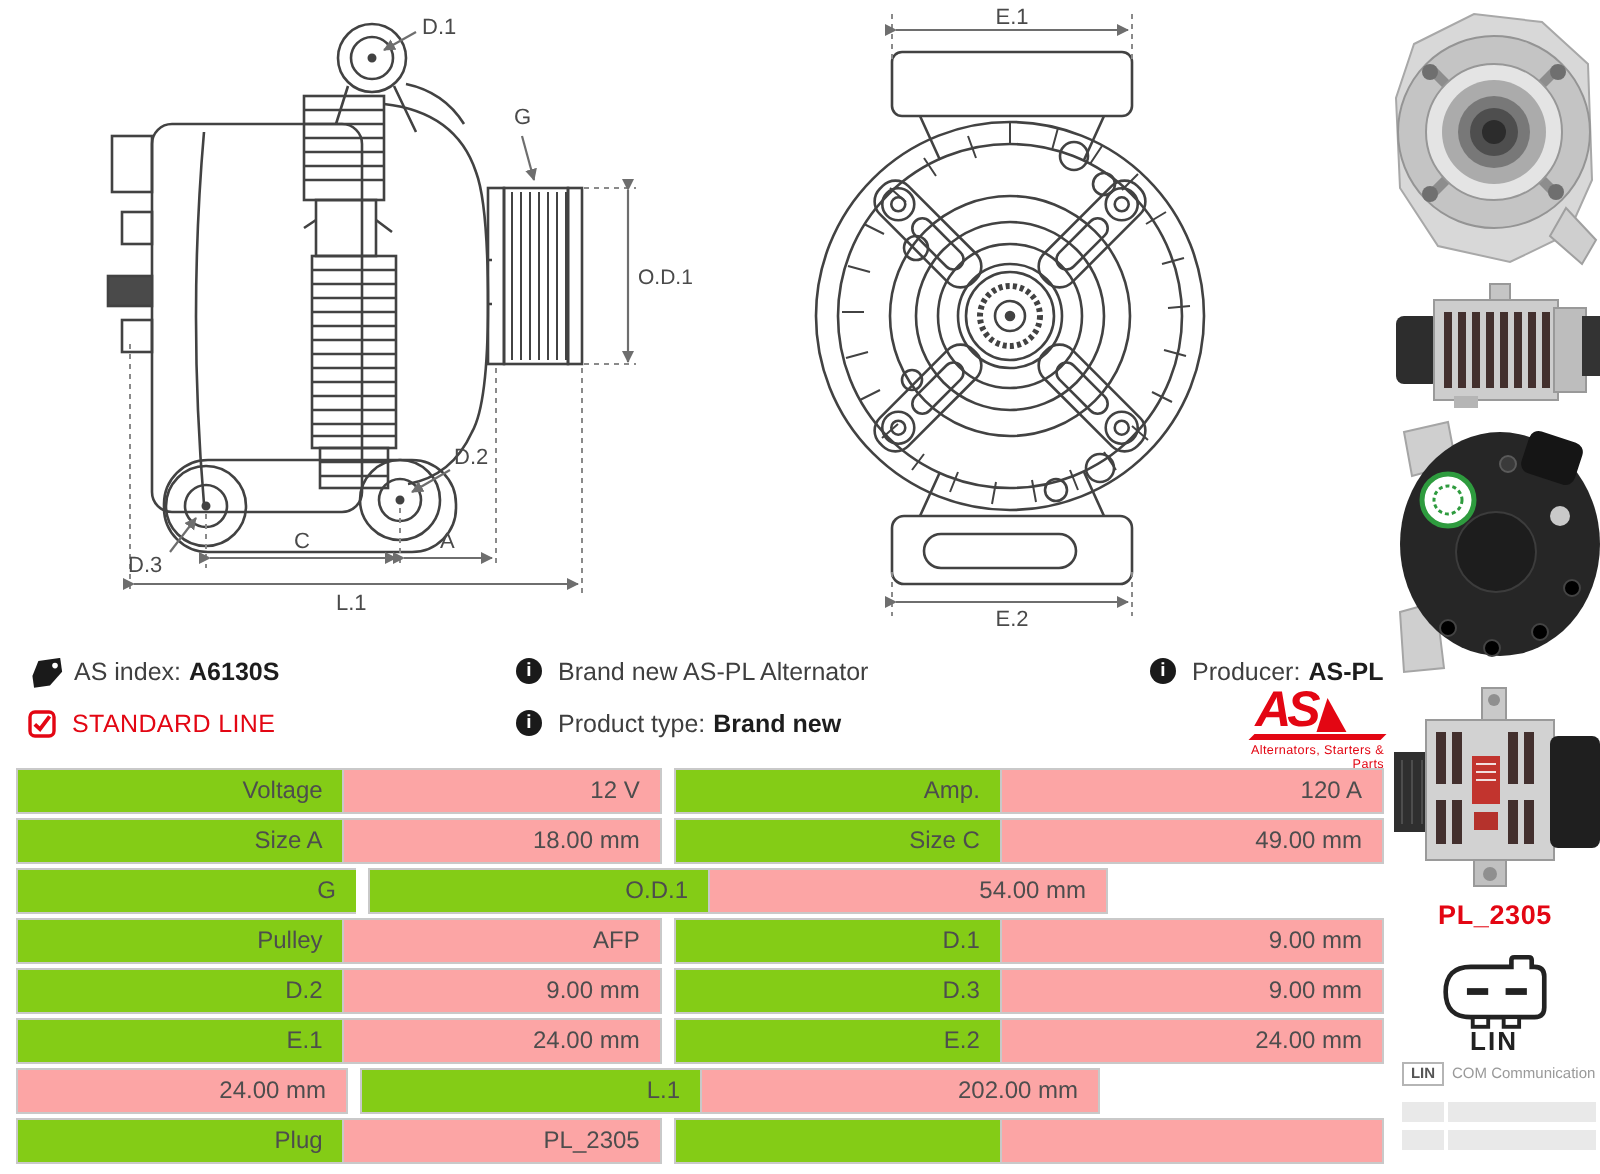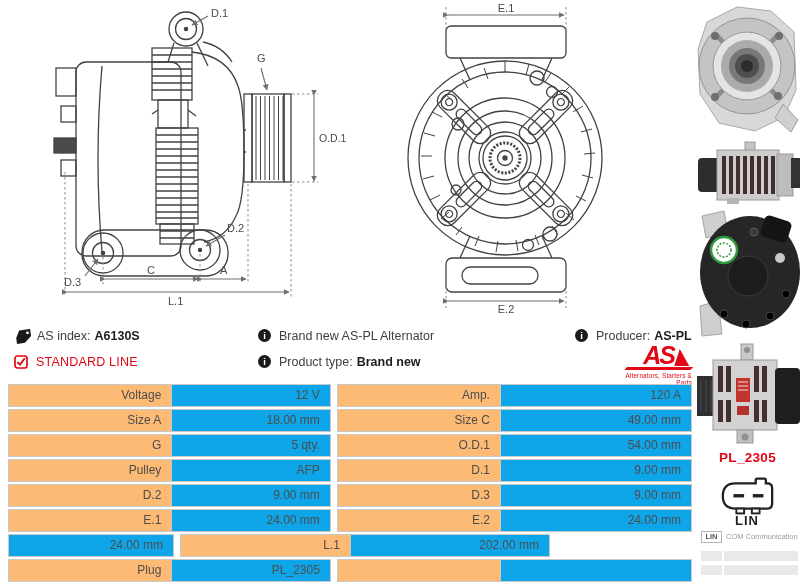--- a/index.html
+++ b/index.html
@@ -9,32 +9,32 @@
   .abs{position:absolute}
 
   
   .info-item{position:absolute;display:flex;font-size:12.5px;color:#3f3f3f;white-space:nowrap}
   .info-item b{color:#1d1d1d;margin-left:4px}
   .info-item .sp{margin-left:4px}
   .ico-info{display:inline-block;width:13px;height:13px;border-radius:50%;background:#1a1a1a;color:#fff;
             font-size:9.5px;font-weight:bold;text-align:center;line-height:13px;margin-right:8px;flex:0 0 13px}
   .redline{color:#e30613;font-weight:normal;letter-spacing:.2px}
   .aslogo{position:absolute;text-align:right}
-  .aslogo-mark{display:flex;align-items:flex-end;justify-content:flex-end}
+  .aslogo-mark{display:flex;align-items:flex-end;justify-content:center}
   .as-text{font-style:italic;font-weight:bold;font-size:25px;line-height:22px;color:#e30613;letter-spacing:-2px}
   .as-tri{width:0;height:0;border-left:15px solid #e30613;border-top:17px solid transparent;transform:skewX(-18deg);margin-left:3px}
   .as-bar{height:2.5px;background:#e30613;width:66px;margin:1px 0 2px auto;transform:skewX(-45deg)}
   .as-tagline{font-size:6.3px;color:#e30613;letter-spacing:.2px}
 
   
   .specs{position:absolute;left:8px;top:384px;width:684px}
   .srow{display:flex;margin-bottom:2px}
   .cell{box-sizing:border-box;height:23px;line-height:21px;font-size:12px;color:#4d4d4d;
-        text-align:right;padding-right:10px;border:1px solid #c9c9c9;background:#0ea5e9}
-  .lbl{width:170px;background:#fdba74;border-right:0}
+        text-align:right;padding-right:10px;border:1px solid #c9c9c9;background:#fca5a5}
+  .lbl{width:170px;background:#84cc16;border-right:0}
   .val1{width:166px}
   .gap{width:6px;border:0;background:transparent;padding:0}
   .val2{width:200px}
 
   
   .thumb{position:absolute;cursor:pointer}
   .plugcode{position:absolute;left:695px;top:450px;width:105px;text-align:center;
             font-size:13.5px;font-weight:bold;color:#e30613;letter-spacing:.3px}
   .linlabel{position:absolute;left:718px;top:513px;width:58px;text-align:center;
             font-size:13px;font-weight:bold;color:#222;letter-spacing:1px}
@@ -245,21 +245,20 @@
     </div>
     <div class="srow">
       <div class="cell lbl">Size A</div>
       <div class="cell val1">18.00 mm</div>
       <div class="gap"></div>
       <div class="cell lbl">Size C</div>
       <div class="cell val2">49.00 mm</div>
     </div>
     <div class="srow">
       <div class="cell lbl">G</div>
-      <div class="cell val1">5 qty.</div>
       <div class="gap"></div>
       <div class="cell lbl">O.D.1</div>
       <div class="cell val2">54.00 mm</div>
     </div>
     <div class="srow">
       <div class="cell lbl">Pulley</div>
       <div class="cell val1">AFP</div>
       <div class="gap"></div>
       <div class="cell lbl">D.1</div>
       <div class="cell val2">9.00 mm</div>

